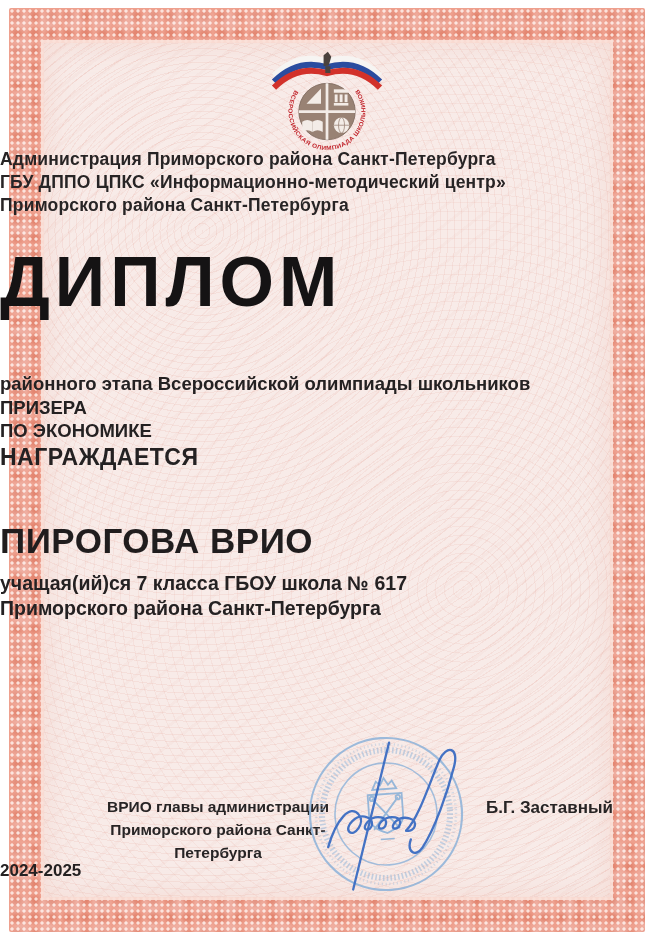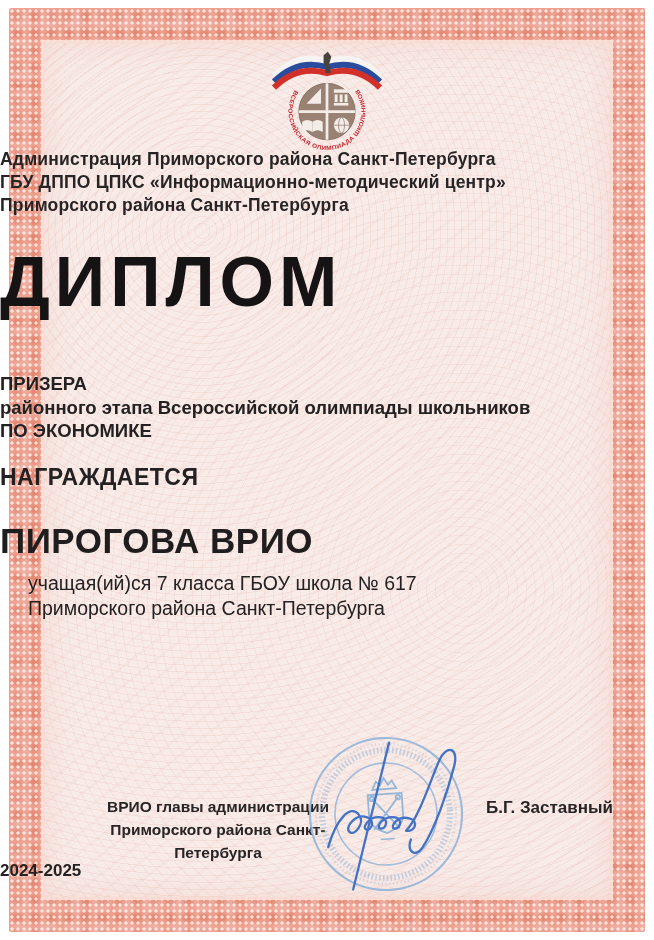--- a/index.html
+++ b/index.html
@@ -59,36 +59,35 @@
     color:#151314;line-height:112px;
   }
 
   .award-lines{
     top:372px;
     font-size:18.5px;font-weight:bold;line-height:23.5px;
     color:#242122;
   }
 
   .awarded-label{
-    top:464px;
+    top:444px;
     font-size:23px;font-weight:bold;letter-spacing:0.5px;
     color:#242122;
   }
 
   .recipient-name{
     top:521px;
     font-size:35px;font-weight:bold;letter-spacing:0.5px;
     color:#201d1e;
   }
 
   .school-lines{
     top:571px;
-    font-size:19.5px;font-weight:normal;line-height:25px;
+    font-size:19.5px;font-weight:bold;line-height:25px;
     color:#242122;
-    padding-left:28px;
   }
 
   .signer-title{
     left:68px;top:795px;width:300px;
     font-size:15.5px;font-weight:bold;line-height:23px;
     color:#272425;text-align:center;
   }
 
   .signer-name{
     left:486px;top:798px;width:130px;
@@ -155,22 +154,22 @@
 
   <div class="abs centered header-lines">
     <div>Администрация Приморского района Санкт-Петербурга</div>
     <div>ГБУ ДППО ЦПКС «Информационно-методический центр»</div>
     <div>Приморского района Санкт-Петербурга</div>
   </div>
 
   <div class="abs centered diploma-title">ДИПЛОМ</div>
 
   <div class="abs centered award-lines">
+    <div>районного этапа Всероссийской олимпиады школьников</div>
     <div>ПРИЗЕРА</div>
-    <div>районного этапа Всероссийской олимпиады школьников</div>
     <div>ПО ЭКОНОМИКЕ</div>
   </div>
 
   <div class="abs centered awarded-label">НАГРАЖДАЕТСЯ</div>
 
   <div class="abs centered recipient-name">ПИРОГОВА ВРИО</div>
   <div class="abs centered school-lines">
     <div>учащая(ий)ся 7 класса ГБОУ школа № 617</div>
     <div>Приморского района Санкт-Петербурга</div>
   </div>

